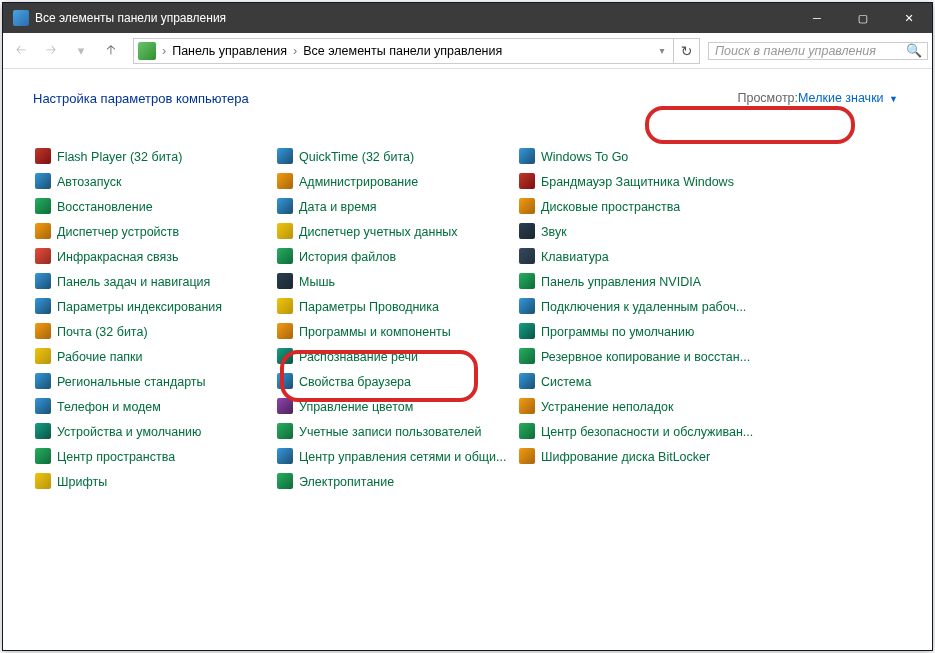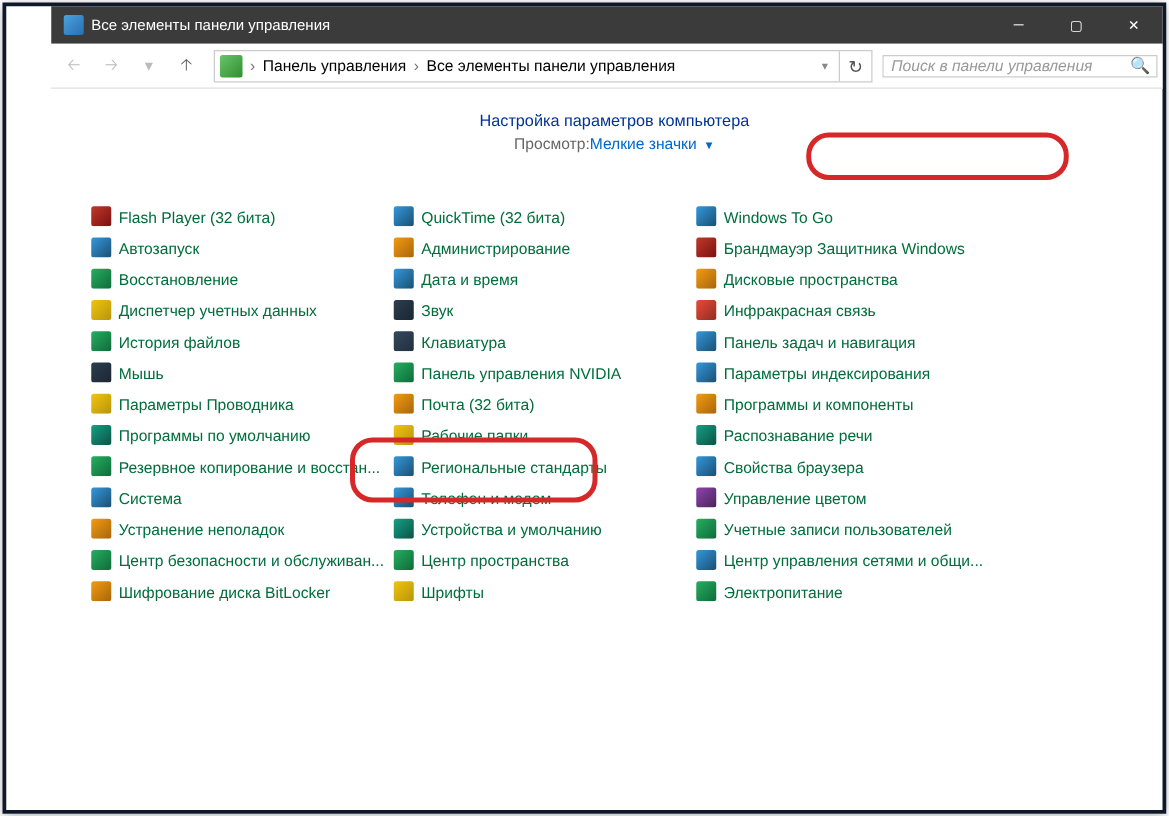--- a/index.html
+++ b/index.html
@@ -1,35 +1,35 @@
 <!DOCTYPE html>
 <html><head>
 <meta charset="utf-8">
 <style>
 * { box-sizing: border-box; margin: 0; padding: 0; font-family: "Segoe UI", Tahoma, sans-serif; }
 body { background: #fff; width: 935px; height: 653px; overflow: hidden; position: relative; }
-.window { border: 3px solid #0f172a; width: 931px; height: 649px; margin: 2px; display: flex; flex-direction: column; box-shadow: 0 2px 10px rgba(0,0,0,.3); padding-left: 36px; }
+.window { border: 1px solid #0f172a; width: 931px; height: 649px; margin: 2px; display: flex; flex-direction: column; box-shadow: 0 2px 10px rgba(0,0,0,.3); }
 .titlebar { background: #3b3b3b; color: #fff; height: 30px; display: flex; align-items: center; font-size: 12px; }
 .titlebar .ticon { width: 16px; height: 16px; margin: 0 6px 0 10px; background: linear-gradient(135deg,#4aa3df,#2a6db0); border-radius: 2px; }
 .titlebar .ttext { flex: 1; }
 .titlebar .tbtn { width: 46px; height: 30px; display: flex; align-items: center; justify-content: center; color: #fff; font-size: 11px; cursor: pointer; }
 .navbar { height: 36px; border-bottom: 1px solid #e0e0e0; display: flex; align-items: center; padding: 0 4px; gap: 2px; background: #fff; }
 .navbtn { width: 28px; height: 28px; display: flex; align-items: center; justify-content: center; color: #606060; font-size: 13px; cursor: pointer; border-radius: 3px; }
 .navbtn.disabled { color: #bbb; }
 .addr { flex: 1; height: 26px; border: 1px solid #ccc; display: flex; align-items: center; font-size: 12.5px; margin: 0 6px; }
 .addr .aicon { width: 18px; height: 18px; margin: 0 4px; background: linear-gradient(135deg,#6ac46a,#2f8f2f); border-radius: 2px; }
 .addr .crumb { padding: 0 4px; cursor: pointer; }
 .addr .sep { color: #777; padding: 0 2px; }
 .addr .refresh { width: 26px; height: 24px; border-left: 1px solid #ccc; display: flex; align-items: center; justify-content: center; color: #555; font-size: 14px; }
 .search { width: 220px; height: 18px; border: 1px solid #ccc; display: flex; align-items: center; }
 .search input { border: none; outline: none; flex: 1; font-size: 12.5px; padding: 0 6px; color: #333; font-style: italic; }
 .search input::placeholder { color: #999; font-style: italic; }
 .search .sicon { width: 26px; text-align: center; color: #777; font-size: 13px; }
 .content { flex: 1; padding: 18px 18px 0 30px; overflow: hidden; position: relative; }
-.header-row { display: flex; align-items: center; margin-bottom: 30px; flex-direction: column; }
+.header-row { display: flex; align-items: center; margin-bottom: 30px; }
 .page-title { color: #003399; font-size: 13px; font-weight: 400; flex: 1; }
 .viewbox { display: flex; align-items: center; font-size: 12.5px; color: #666; padding: 4px 16px; }
 .viewbox .viewlink { color: #0066cc; cursor: pointer; }
 .viewbox .tri { color: #0066cc; font-size: 9px; margin-left: 2px; }
 .callout-view { position: absolute; border: 4px solid #d62828; border-radius: 18px; right: 80px; top: 106px; width: 210px; height: 38px; pointer-events: none; }
 .callout-prog { position: absolute; border: 4px solid #d62828; border-radius: 18px; left: 280px; top: 350px; width: 198px; height: 52px; pointer-events: none; }
 .grid { display: grid; grid-template-columns: 242px 242px 260px; column-gap: 0; }
 .item { display: flex; align-items: flex-end; height: 25px; font-size: 12.5px; color: #006d3c; cursor: pointer; padding: 0 2px; white-space: nowrap; overflow: hidden; text-overflow: ellipsis; max-width: 238px; }
 .item .iicon { width: 16px; height: 16px; margin-right: 6px; flex-shrink: 0; border-radius: 2px; display: inline-block; }
 
@@ -114,20 +114,24 @@
         </div>
         <div class="item">
           <span class="iicon ic-b"></span>
           <span>Дата и время</span>
         </div>
         <div class="item">
           <span class="iicon ic-d"></span>
           <span>Дисковые пространства</span>
         </div>
         <div class="item">
+          <span class="iicon ic-d"></span>
+          <span>Диспетчер устройств</span>
+        </div>
+        <div class="item">
           <span class="iicon ic-i"></span>
           <span>Диспетчер учетных данных</span>
         </div>
         <div class="item">
           <span class="iicon ic-h"></span>
           <span>Звук</span>
         </div>
         <div class="item">
           <span class="iicon ic-g"></span>
           <span>Инфракрасная связь</span>
@@ -154,20 +158,24 @@
         </div>
         <div class="item">
           <span class="iicon ic-b"></span>
           <span>Параметры индексирования</span>
         </div>
         <div class="item">
           <span class="iicon ic-i"></span>
           <span>Параметры Проводника</span>
         </div>
         <div class="item">
+          <span class="iicon ic-b"></span>
+          <span>Подключения к удаленным рабоч...</span>
+        </div>
+        <div class="item">
           <span class="iicon ic-d"></span>
           <span>Почта (32 бита)</span>
         </div>
         <div class="item">
           <span class="iicon ic-d"></span>
           <span>Программы и компоненты</span>
         </div>
         <div class="item">
           <span class="iicon ic-f"></span>
           <span>Программы по умолчанию</span>

